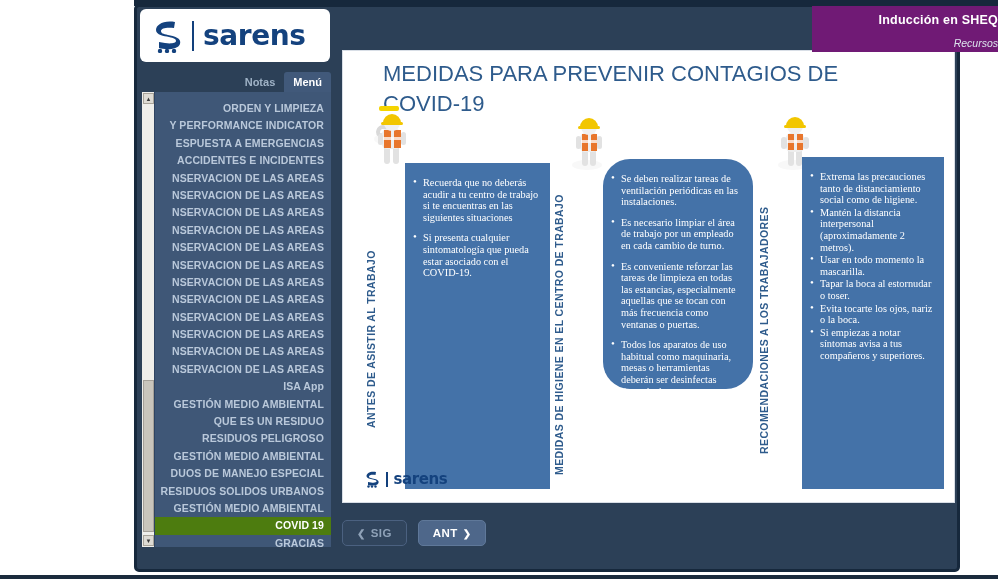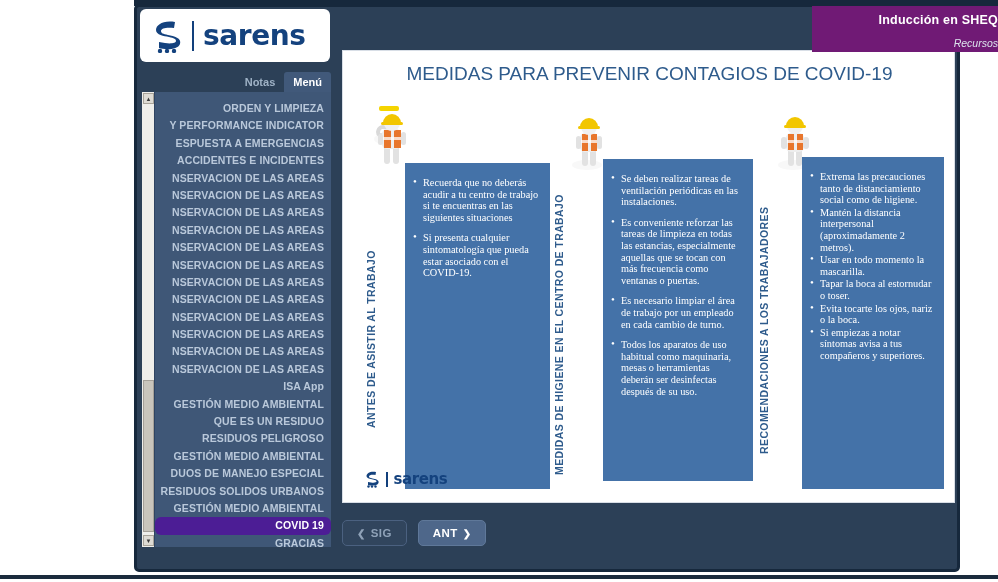--- a/index.html
+++ b/index.html
@@ -107,33 +107,33 @@
   .sb-list {
     flex: 1; height: 455px; overflow: hidden; padding-top: 8px;
   }
   .sb-item {
     height: 17.4px; line-height: 17.4px;
     text-align: right; padding-right: 7px;
     font-size: 10.5px; font-weight: bold;
     color: #b9c8da; white-space: nowrap; overflow: hidden;
     cursor: pointer; letter-spacing: .1px;
   }
-  .sb-item.selected { background: #4c1d95; color: #ffffff; border-radius: 6px; }
+  .sb-item.selected { background: #4d7c0f; color: #ffffff; }
 
   
   .slide {
     position: absolute; left: 342px; top: 50px;
     width: 613px; height: 453px;
     background: #ffffff;
     border: 1px solid #d8dee6;
   }
   .slide-title {
     position: absolute; left: 40px; top: 8px; width: 533px;
-    text-align: center;
-    color: #2e5b8c; font-size: 19px; line-height: 30px;
+    text-align: left;
+    color: #2e5b8c; font-size: 22px; line-height: 30px;
     font-family: "Liberation Sans", sans-serif;
   }
 
   
   .col { position: absolute; }
   .col-label {
     position: absolute; bottom: 0; left: 0;
     writing-mode: vertical-rl; transform: rotate(180deg);
     color: #2e5b8c; font-size: 10.5px; font-weight: bold;
     letter-spacing: .4px; text-align: center;
@@ -324,25 +324,25 @@
       <div class="col-card" style="width:145px; height:326px;">
         <ul id="col1-list">
             <li>Recuerda que no deberás acudir a tu centro de trabajo si te encuentras en las siguientes situaciones</li>
             <li>Si presenta cualquier sintomatología que pueda estar asociado con el COVID-19.</li>
           </ul>
       </div>
     </div>
 
     <div class="col" style="left:210px; top:108px; width:200px; height:322px;">
       <div class="col-label" style="height:292px; width:30px;">MEDIDAS DE HIGIENE EN EL CENTRO DE TRABAJO</div>
-      <div class="col-card" style="width:150px; height:322px;">
+      <div class="col-card" style="width:150px; height:230px;border-radius:27px;">
         <ul id="col2-list">
             <li>Se deben realizar tareas de ventilación periódicas en las instalaciones.</li>
+            <li>Es necesario limpiar el área de trabajo por un empleado en cada cambio de turno.</li>
             <li>Es conveniente  reforzar las tareas de limpieza en todas las estancias, especialmente aquellas que se tocan con más frecuencia como ventanas o puertas.</li>
-            <li>Es necesario limpiar el área de trabajo por un empleado en cada cambio de turno.</li>
             <li>Todos los aparatos de uso habitual como maquinaria, mesas o herramientas deberán ser desinfectas después de su uso.</li>
           </ul>
       </div>
     </div>
 
     <div class="col" style="left:415px; top:106px; width:186px; height:332px;">
       <div class="col-label" style="height:318px;">RECOMENDACIONES A LOS TRABAJADORES</div>
       <div class="col-card tight" style="width:142px; height:332px;">
         <ul id="col3-list">
             <li>Extrema las precauciones tanto de distanciamiento social como de higiene.</li>

